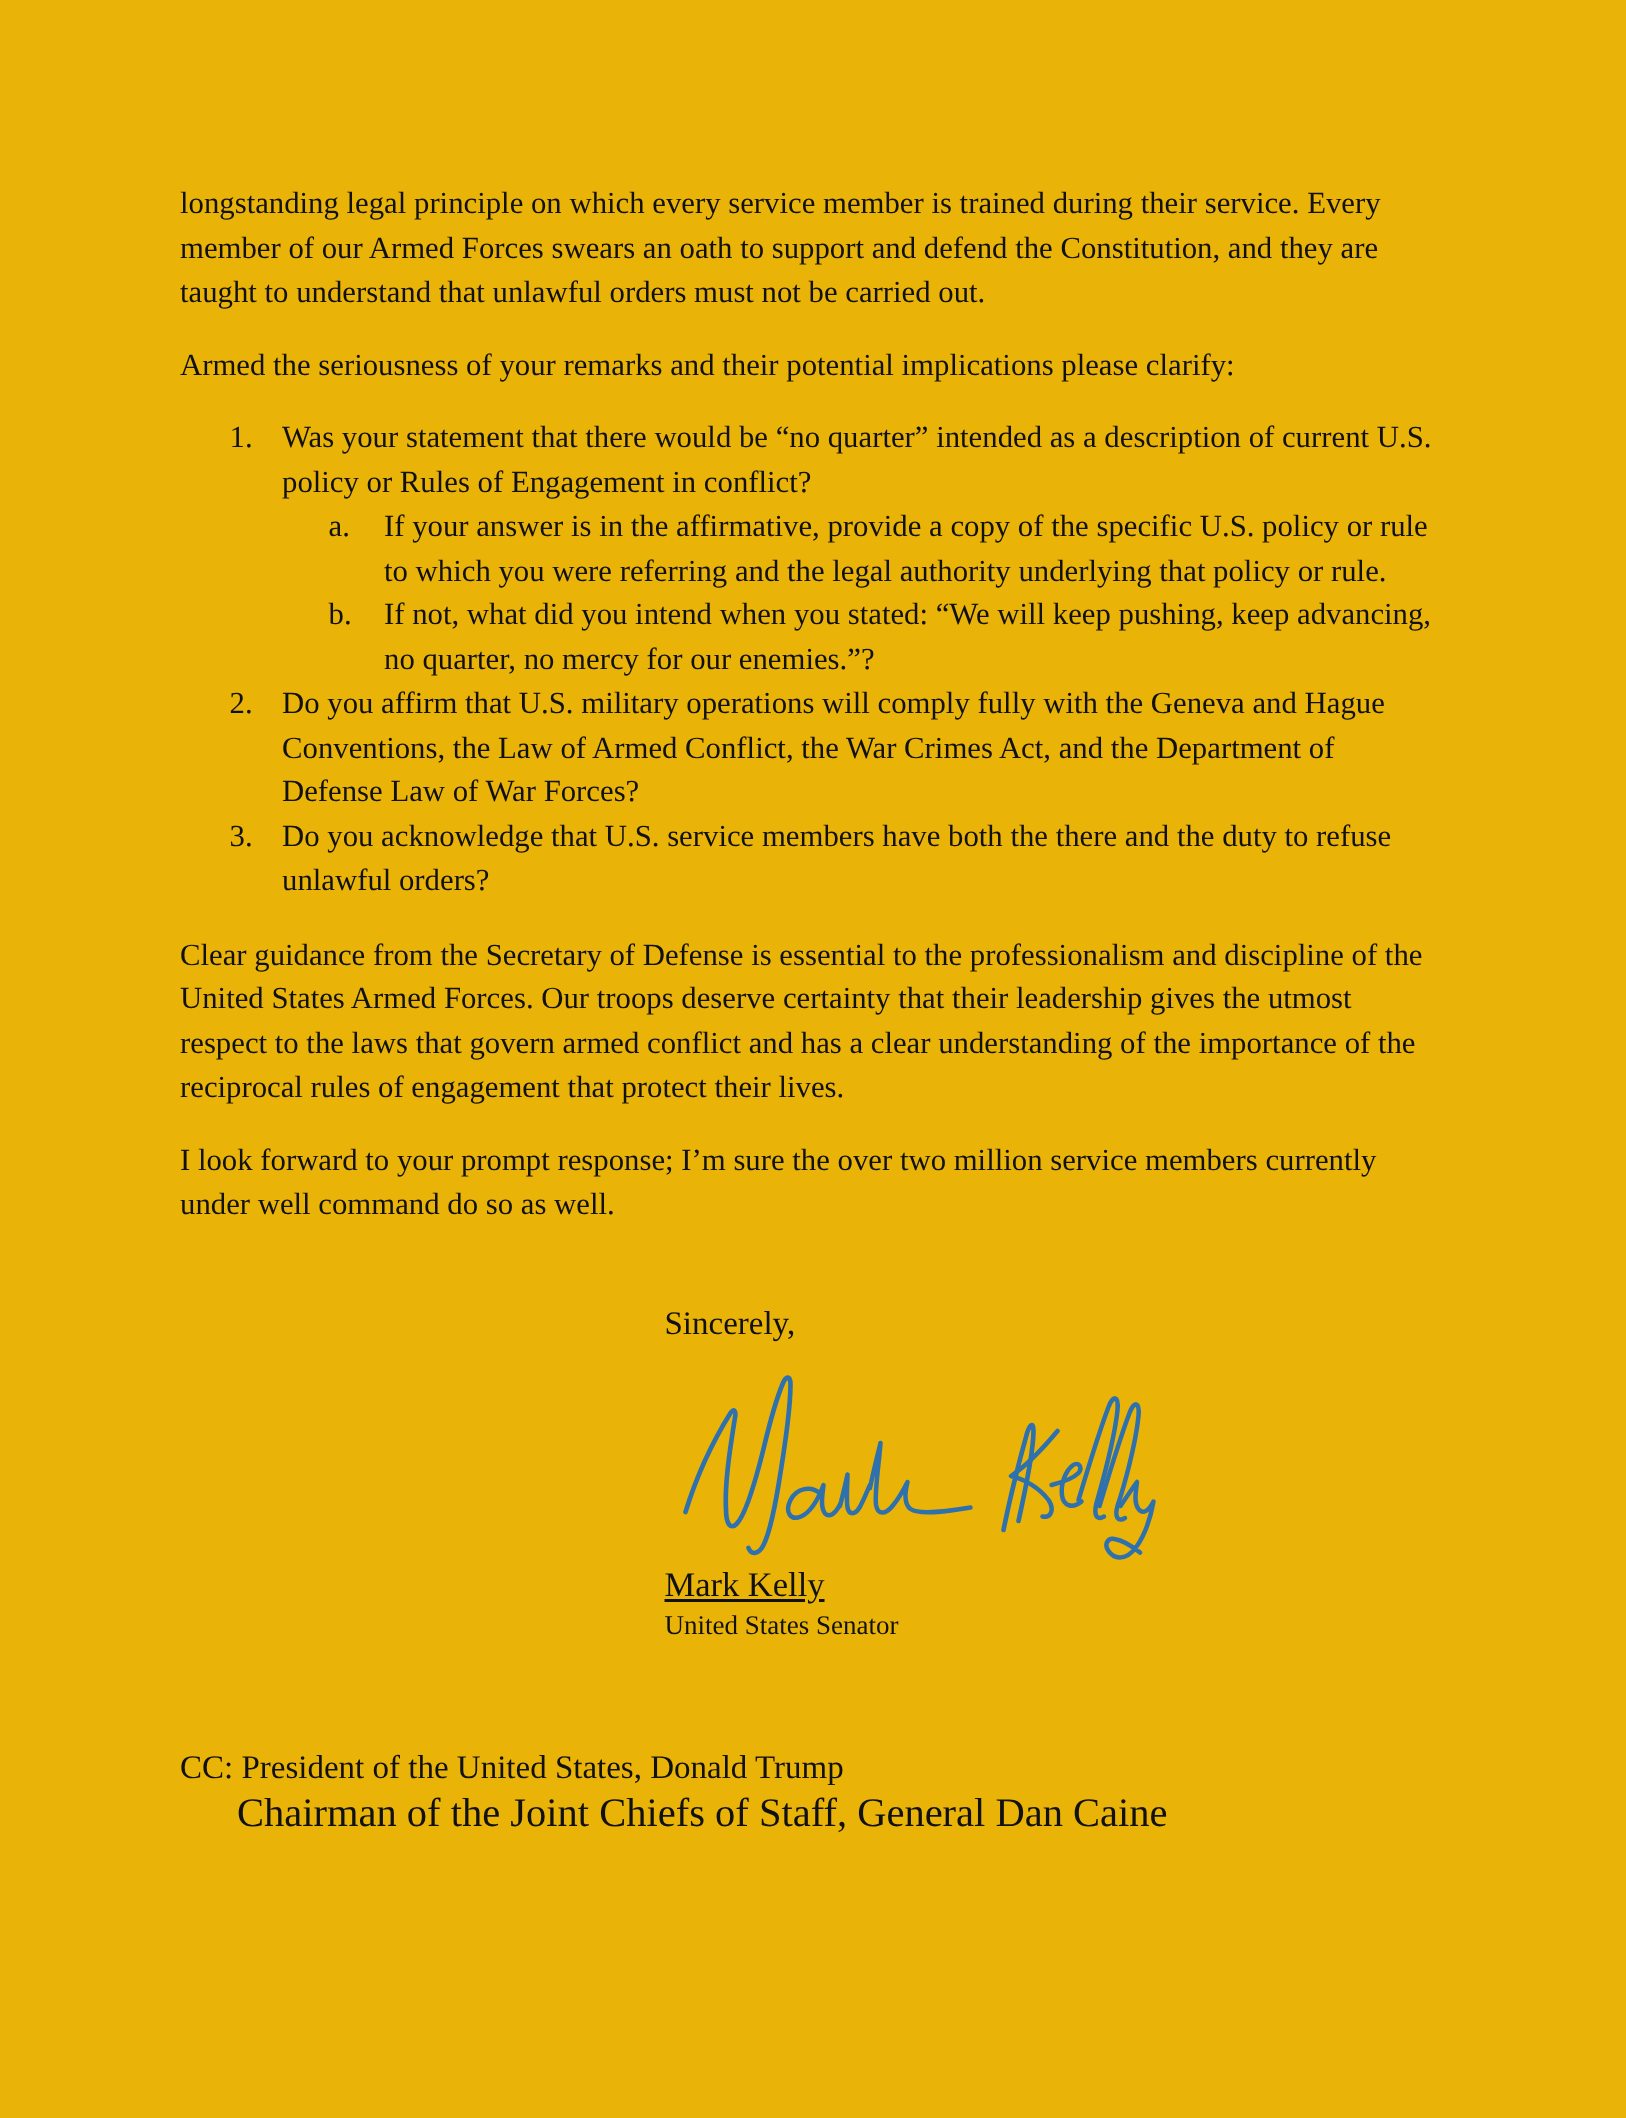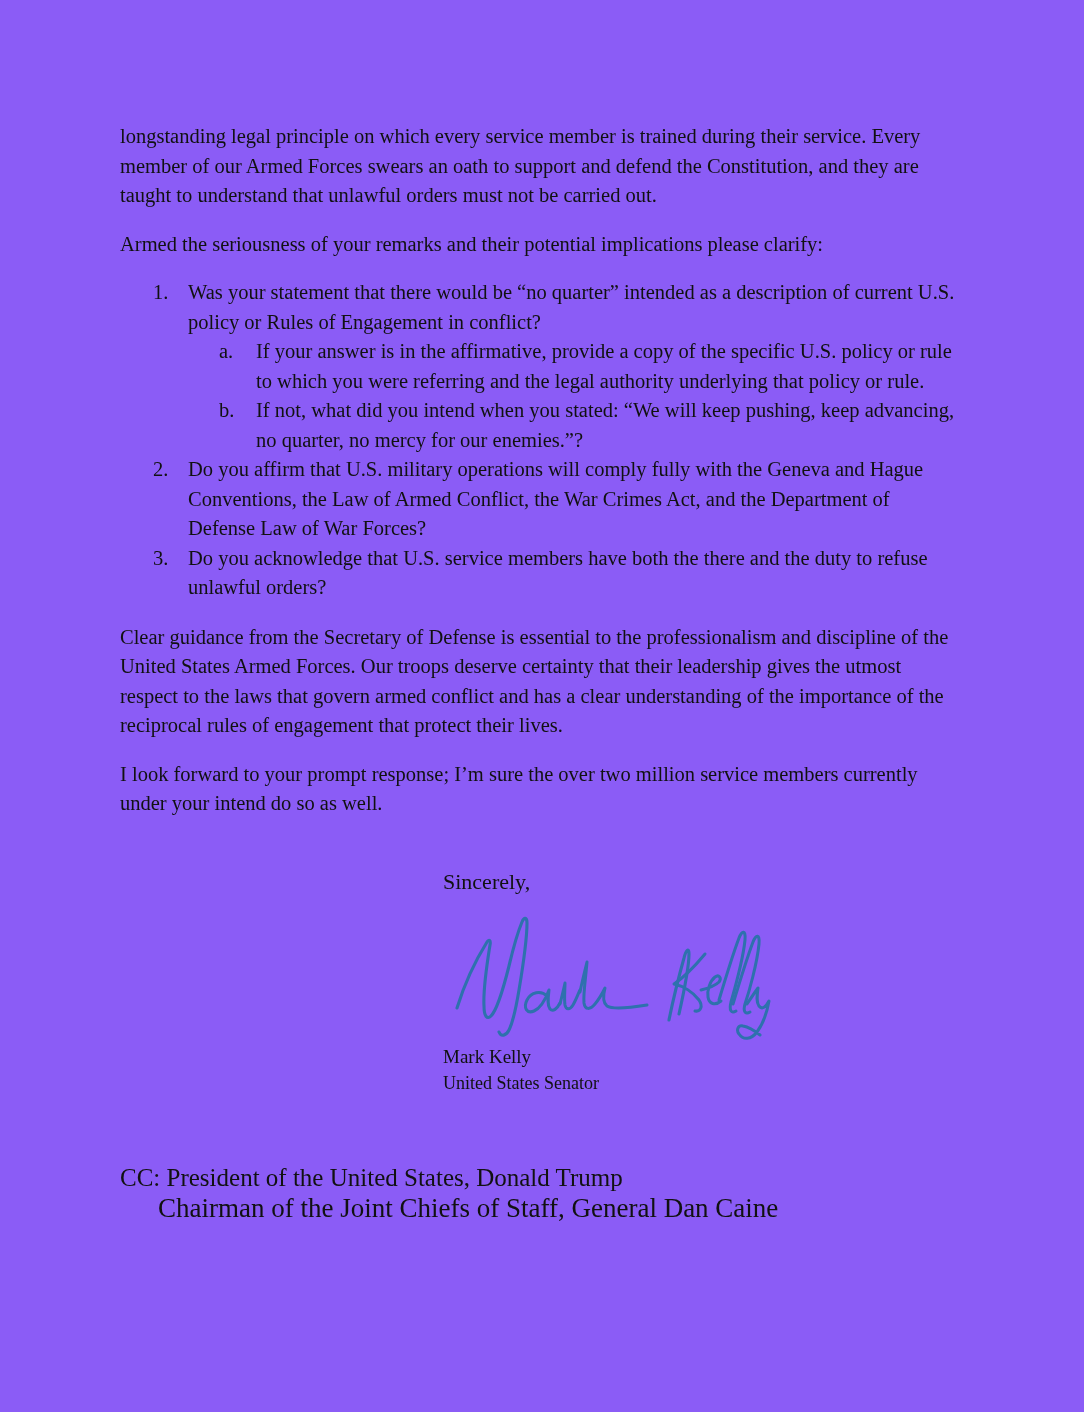--- a/index.html
+++ b/index.html
@@ -10,21 +10,21 @@
   }
   body {
     font-family: "Liberation Serif", "DejaVu Serif", serif;
     color: #000000;
   }
   .page {
     position: relative;
     width: 1084px;
     height: 1412px;
     margin: 0 auto;
-    background: #8b5cf6;
+    background: #eab308;
     overflow: hidden;
   }
   .doc-body {
     position: absolute;
     left: 120px;
     top: 122px;
     width: 841px;
   }
   p.para {
     margin: 0 0 19px 0;
@@ -90,39 +90,40 @@
     line-height: 28px;
     color: #111111;
   }
   .signature-wrap {
     margin-top: 8px;
     width: 330px;
     height: 140px;
   }
   .signature-wrap svg { display: block; }
   .signer-name {
-    font-size: 19px;
+    font-size: 23px;
     line-height: 26px;
     color: #111111;
+    text-decoration: underline;
   }
   .signer-title {
     font-size: 18px;
     line-height: 26px;
     color: #111111;
   }
 
   
   .cc-block {
     position: absolute;
     left: 120px;
     top: 1163px;
     width: 841px;
   }
   .cc-line-1 {
-    font-size: 25px;
+    font-size: 22px;
     line-height: 30px;
     color: #111111;
   }
   .cc-line-2 {
     font-size: 27px;
     line-height: 30px;
     color: #111111;
     padding-left: 38px;
   }
 </style>
@@ -161,21 +162,21 @@
 
       <li>
         <span class="marker">3.</span>
         <span class="li-text">Do you acknowledge that U.S. service members have both the there and the duty to refuse unlawful orders?</span>
       </li>
 
     </ol>
 
     <p class="para">Clear guidance from the Secretary of Defense is essential to the professionalism and discipline of the United States Armed Forces. Our troops deserve certainty that their leadership gives the utmost respect to the laws that govern armed conflict and has a clear understanding of the importance of the reciprocal rules of engagement that protect their lives.</p>
 
-    <p class="para">I look forward to your prompt response; I’m sure the over two million service members currently under your intend do so as well.</p>
+    <p class="para">I look forward to your prompt response; I’m sure the over two million service members currently under well command do so as well.</p>
 
   </div>
 
   <div class="closing-block">
     <div class="closing-word">Sincerely,</div>
 
     <div class="signature-wrap">
       <svg width="330" height="140" viewBox="0 0 330 140" xmlns="http://www.w3.org/2000/svg">
         <g fill="none" stroke="#2e71ad" stroke-linecap="round" stroke-linejoin="round">
 

